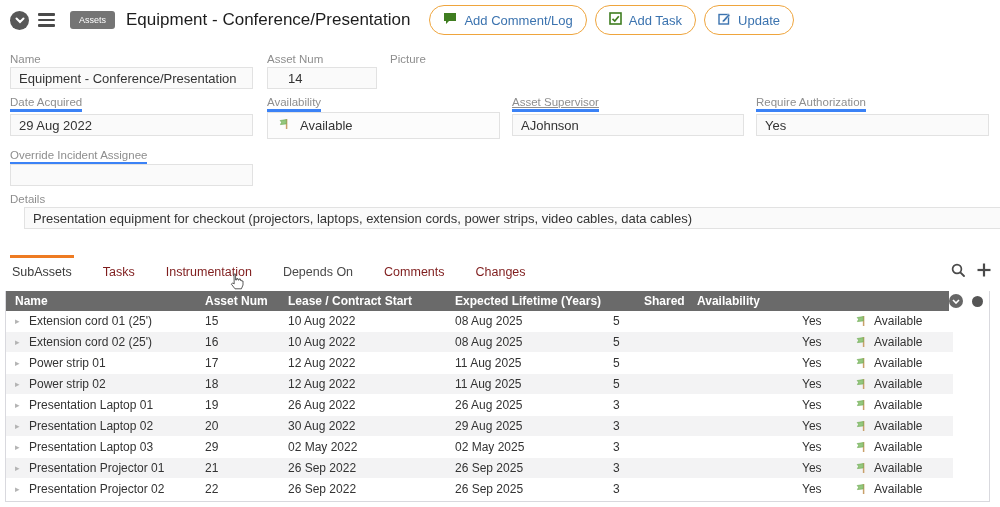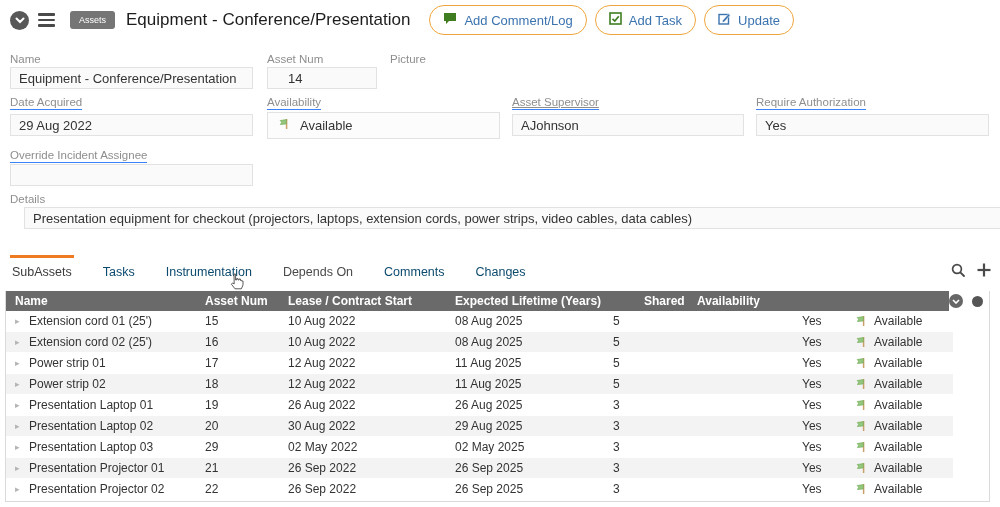--- a/index.html
+++ b/index.html
@@ -12,27 +12,27 @@
   .circle-btn { width:19px; height:19px; border-radius:50%; background:#585858; display:flex; align-items:center; justify-content:center; flex:0 0 auto; cursor:pointer; }
   .burger { display:flex; flex-direction:column; gap:3px; cursor:pointer; padding:2px 0; }
   .burger span { display:block; width:17px; height:2.5px; background:#4a4a4a; border-radius:1px; }
   .badge { background:#757575; color:#fff; font-size:9px; padding:4px 9px; border-radius:3px; margin-left:6px; }
   .title { font-size:17px; color:#1d1d1d; margin-left:2px; white-space:nowrap; }
   .topbar-buttons { margin-left:auto; display:flex; gap:8px; }
   .pill-btn { display:flex; align-items:center; gap:7px; border:1.5px solid #efa53d; border-radius:16px; background:#fff; padding:6px 13px; font-size:13px; color:#3b73af; cursor:pointer; font-family:inherit; }
 
   
   .flabel { position:absolute; font-size:11.5px; color:#8e8e8e; white-space:nowrap; }
-  .flabel.u { border-bottom:1px solid #3b82f6; padding-bottom:1px; }
+  .flabel.u { border-bottom:3px solid #3b82f6; padding-bottom:1px; }
   .finput { position:absolute; height:22px; background:#fafafa; border:1px solid #e2e2e2; font-size:13px; color:#333; padding:0 8px; display:flex; align-items:center; white-space:nowrap; overflow:hidden; }
   .avail-box { position:absolute; height:27px; background:#fcfcfc; border:1px solid #e2e2e2; display:flex; align-items:center; gap:10px; padding:0 10px; font-size:13px; color:#333; }
 
   
   .tabbar { position:absolute; top:255px; left:0; width:1000px; height:32px; display:flex; align-items:flex-start; padding-left:10px; }
-  .tab { border-top:3px solid transparent; padding:7px 2px 0 2px; margin-right:27px; font-size:12.5px; color:#0c4a6e; cursor:pointer; white-space:nowrap; }
+  .tab { border-top:3px solid transparent; padding:7px 2px 0 2px; margin-right:27px; font-size:12.5px; color:#7f1d1d; cursor:pointer; white-space:nowrap; }
   .tab.active { border-top-color:#ee7b22; color:#3c3c3c; }
   .tab.hovered { color:#4a4a4a; }
   .tab-tools { position:absolute; top:262px; right:8px; display:flex; align-items:center; gap:10px; }
 
   
   .grid { position:absolute; top:291px; left:5px; width:985px; height:211px; border:1px solid #d9d9de; border-top:none; background:#fff; }
   .thead { display:flex; height:20px; }
   .thead-dark { display:flex; width:947px; background:#6a6a6a; color:#fff; font-size:12px; font-weight:bold; align-items:center; }
   .thead-tools { flex:1; display:flex; align-items:center; justify-content:flex-end; gap:9px; padding-right:6px; background:#fff; }
   .th, .td { padding:0 4px; display:flex; align-items:center; overflow:hidden; white-space:nowrap; }

